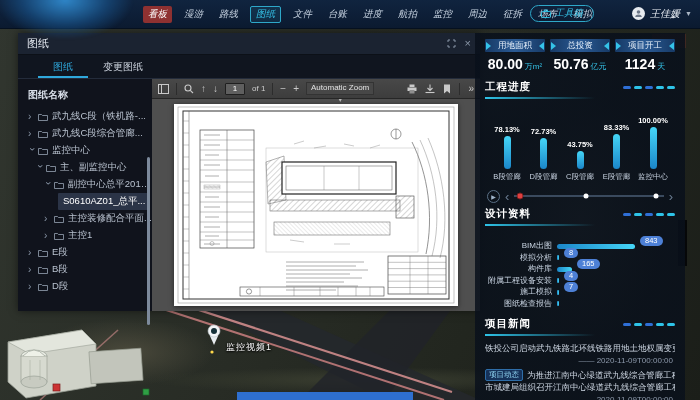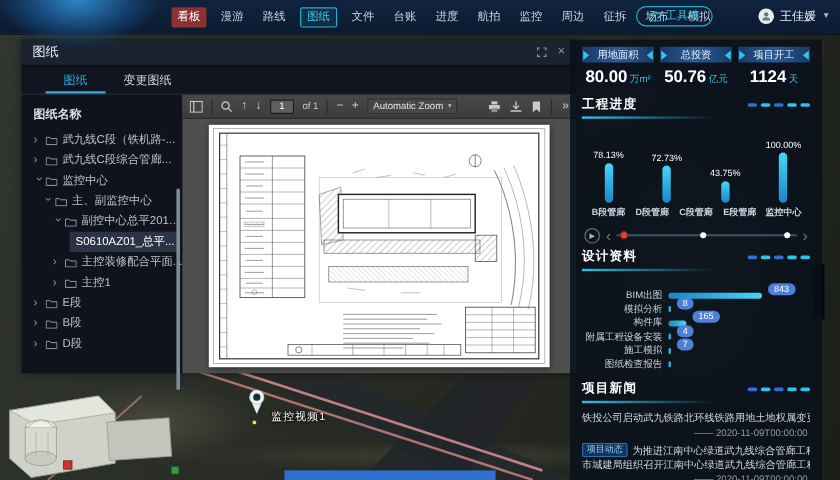--- a/index.html
+++ b/index.html
@@ -16,21 +16,21 @@
       radial-gradient(closest-side at 65% 20%, #343a36, rgba(52,58,54,0) 70%),
       linear-gradient(115deg,#31362f,#282c25 45%,#22261f 70%,#1b1e19);
   }
   .map-svg { position:absolute; inset:0; pointer-events:none; }
   .pin-label { position:absolute; left:226px; top:341px; font-size:9px; color:#fff;
     text-shadow:0 0 2px #000,0 1px 2px #000; letter-spacing:1px; }
 
   
   .topnav { position:absolute; left:0; top:0; width:700px; height:28px;
     background:linear-gradient(180deg,#10243f,#0b1a30);
-    box-shadow:0 1px 0 #05101f; z-index:30; }
+    box-shadow:0 1px 0 #05101f; z-index:30;font-style:italic; }
   .nav-glow { position:absolute; left:-30px; top:-55px; width:190px; height:110px; border-radius:50%;
     background:radial-gradient(closest-side,#2f86c8 0%,rgba(26,90,150,.55) 45%,rgba(10,30,60,0) 72%);
     filter:blur(1px); }
   .nav-menu { position:absolute; left:143px; top:0; height:28px; display:flex; align-items:center; gap:8px; }
   .nav-item { font-size:9.5px; color:#c6d2e0; padding:2px 4px; cursor:pointer; white-space:nowrap; }
   .nav-item.active { background:#8e3131; color:#fff; border-radius:2px; padding:2px 5px; }
   .nav-item.boxed { border:1px solid #2ea8c9; color:#35c3e8; border-radius:2px; padding:1px 5px;
     background:rgba(46,168,201,.12); }
   .toolbox { position:absolute; right:106px; top:5px; height:17px; display:flex; align-items:center; gap:4px;
     border:1px solid #2ea8c9; border-radius:9px; padding:0 10px; color:#35c3e8; font-size:9.5px; cursor:pointer;text-align:center; }
@@ -64,21 +64,21 @@
 
   
   .pdf { flex:1; display:flex; flex-direction:column; background:#4f4f4f; min-width:0; }
   .pdf-toolbar { height:20px; background:linear-gradient(180deg,#484848,#3d3d3d); border-bottom:1px solid #262626;
     display:flex; align-items:center; padding:0 6px; gap:7px; color:#c9c9c9; }
   .pt-sep { width:1px; height:12px; background:#2c2c2c; }
   .pt-btn { display:flex; align-items:center; justify-content:center; cursor:pointer; color:#c9c9c9; font-size:10px; line-height:1; }
   .pt-input { width:20px; height:12px; background:#5f5f5f; border:1px solid #1f1f1f; color:#fff; font-size:8px; text-align:center; border-radius:1px; }
   .pt-of { font-size:8px; color:#cfcfcf; }
   .pt-zoom { display:flex; align-items:center; gap:4px; background:#474747; border:1px solid #333; height:13px;
-    padding:0 4px; font-size:8px; color:#e2e2e2; cursor:pointer; }
+    padding:0 4px; font-size:8px; color:#e2e2e2; cursor:pointer;flex-direction:column; }
   .pt-right { margin-left:auto; display:flex; align-items:center; gap:8px; }
   .pdf-canvas { flex:1; position:relative; overflow:hidden; }
   .pdf-page { position:absolute; left:50%; transform:translateX(-50%); top:5px; width:284px; height:202px;
     background:#fff; box-shadow:0 1px 5px rgba(0,0,0,.55); }
 
   
   .right-panel { position:absolute; left:475px; top:33px; width:210px; height:367px;
     background:linear-gradient(180deg,rgba(9,16,27,.88),rgba(9,16,27,.84)); z-index:20; padding:6px 10px 0; }
   .stats-row { display:flex; gap:5px; margin-bottom:7px; }
   .stat { flex:1; }
@@ -92,25 +92,25 @@
   .sv-unit { font-size:8px; color:#35c3e8; margin-left:2px; }
 
   .sec-h { position:relative; margin:4px 0 2px; }
   .sec-title { font-size:10.5px; font-weight:bold; color:#fff; letter-spacing:1px; }
   .sec-line { margin-top:3px; height:2px; width:110px; background:linear-gradient(90deg,#2ec3e8,rgba(46,195,232,0)); }
   .sec-dashes { position:absolute; right:0; top:6px; display:flex; gap:3px; }
   .sec-dashes i { display:block; width:8px; height:3px; border-radius:2px; }
   .d1{background:#2f6fd6}.d2{background:#2ec3e8}.d3{background:#2f6fd6}.d4{background:#2ec3e8}.d5{background:#2ec3e8}
 
   .pchart { display:flex; justify-content:space-between; align-items:flex-end; height:58px; padding:0 4px; margin-top:12px; }
-  .pcol { width:36px; display:flex; flex-direction:column; align-items:center; justify-content:center; }
+  .pcol { width:36px; display:flex; flex-direction:column; align-items:center; justify-content:center;font-weight:bold; }
   .pval { font-size:7.5px; color:#fff; margin-bottom:2px; white-space:nowrap; }
   .pbar { width:7px; border-radius:4px; background:linear-gradient(180deg,#45d6f7,#1b86c9); height:0; }
   .pcats { display:flex; justify-content:space-between; padding:0 4px; margin-top:3px; }
-  .pcats span { width:36px; text-align:center; font-size:7.5px; color:#c9d4e2; white-space:nowrap;font-weight:bold; }
+  .pcats span { width:36px; text-align:center; font-size:7.5px; color:#c9d4e2; white-space:nowrap; }
   .carousel { display:flex; align-items:center; gap:5px; margin:7px 2px 2px; height:14px; }
   .play { width:13px; height:13px; border:1px solid #5a7086; border-radius:50%; display:flex; align-items:center; justify-content:center;
     color:#9fb3c8; font-size:6px; cursor:pointer; }
   .car-chev { color:#6b7d92; font-size:13px; line-height:1; cursor:pointer; }
   .car-track { flex:1; position:relative; height:2px; background:#3a4a5e; }
   .dot { position:absolute; top:50%; transform:translate(-50%,-50%); border-radius:50%; cursor:pointer; }
   .dot.red { width:7px; height:7px; background:#e04040; border:1px solid #7d1f1f; left:4%; }
   .dot.w1 { width:5px; height:5px; background:#fff; left:48%; }
   .dot.w2 { width:5px; height:5px; background:#fff; left:95%; }
 
@@ -464,20 +464,24 @@
       </div>
       <div class="pcol">
         <span class="pval">72.73%</span>
         <div class="pbar" style="height: 31px;"></div>
       </div>
       <div class="pcol">
         <span class="pval">43.75%</span>
         <div class="pbar" style="height: 18px;"></div>
       </div>
       <div class="pcol">
+        <span class="pval">83.33%</span>
+        <div class="pbar" style="height: 35px;"></div>
+      </div>
+      <div class="pcol">
         <span class="pval">100.00%</span>
         <div class="pbar" style="height: 42px;"></div>
       </div>
     </div>
     <div class="pcats">
       <span>B段管廊</span>
       <span>D段管廊</span>
       <span>C段管廊</span>
       <span>E段管廊</span>
       <span>监控中心</span>

